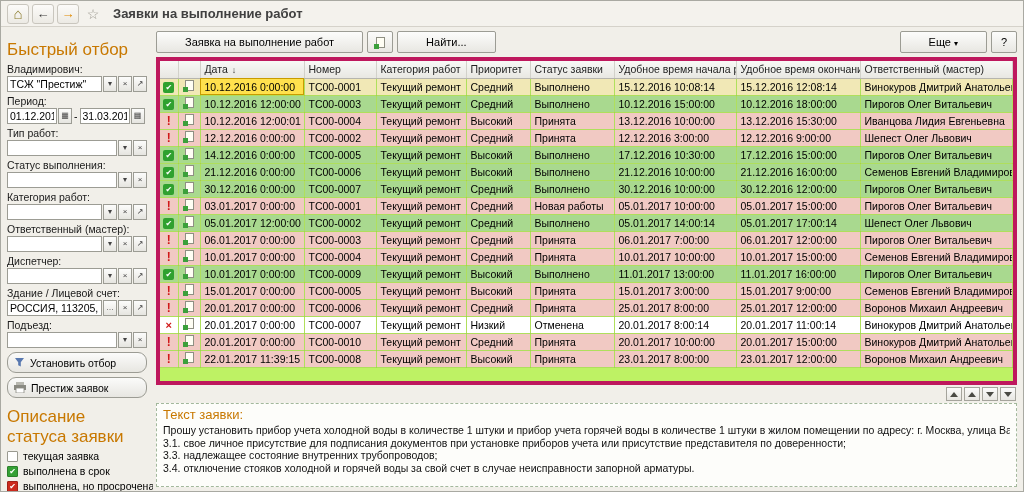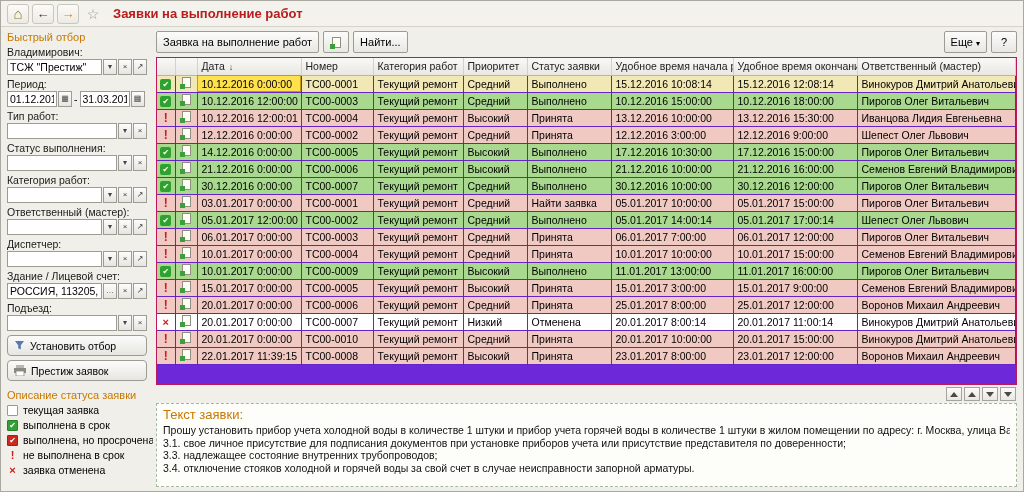--- a/index.html
+++ b/index.html
@@ -11,63 +11,63 @@
   
   .topbar { height:26px; flex:0 0 26px; display:flex; align-items:center; gap:3px;
             padding:0 6px; background:#F4F2ED; border-bottom:1px solid #D5D2CA; }
   .tb-btn { width:22px; height:20px; display:flex; align-items:center; justify-content:center;
             font-size:13px; border:1px solid transparent; border-radius:3px; background:transparent; }
   .tb-btn.boxed { border-color:#C9C6BE; background:linear-gradient(#FCFBF9,#ECEAE4); }
   .ic-home { color:#8A7A2A; font-size:15px; }
   .ic-back { color:#3A3A3A; font-weight:bold; }
   .ic-fwd  { color:#E08A00; font-weight:bold; }
   .ic-star { color:#9A978E; font-size:14px; }
-  .page-title { color:#b91c1c; font-weight:bold; font-size:13px; margin-left:6px; white-space:nowrap; }
+  .page-title { color:#404040; font-weight:bold; font-size:13px; margin-left:6px; white-space:nowrap; }
 
   
   .content { flex:1; display:flex; min-height:0; }
   .sidebar { width:152px; flex:0 0 152px; padding:4px 6px; font-size:10.5px; overflow:hidden; }
   .main { flex:1; min-width:0; display:flex; flex-direction:column; padding:3px 6px 4px 3px; }
 
   
-  .group-title { color:#C87800; font-size:11px; margin:0 0 3px; }
+  .group-title { color:#C87800; font-size:17px; margin:9px 0 3px; }
   .f-group { margin-bottom:3px; }
   .f-label { margin:2px 0 1px; color:#1A1A1A; white-space:nowrap; overflow:hidden; }
   .f-row { display:flex; align-items:center; gap:1px; }
   .f-input { flex:1; min-width:0; height:16px; border:1px solid #9C9C94; background:#FFF;
              font-family:inherit; font-size:10.5px; padding:0 2px; }
   .f-input.sm { flex:0 0 50px; }
   .f-btn { flex:0 0 14px; width:14px; height:16px; border:1px solid #9C9C94; padding:0;
            background:linear-gradient(#FCFCFB,#E6E5E0); font-size:8px; line-height:1;
            display:flex; align-items:center; justify-content:center; color:#444; font-family:inherit; }
   .dash { padding:0 1px; }
   .side-btn { margin-top:4px; width:100%; height:21px; display:flex; align-items:center; gap:5px;
-              border:1px solid #9C9C94; border-radius:4px; background:linear-gradient(#FBFBFA,#E7E6E1);
+              border:1px solid #9C9C94; border-radius:9px; background:linear-gradient(#FBFBFA,#E7E6E1);
               font-family:inherit; font-size:10.5px; padding:0 6px; white-space:nowrap; }
   .legend { margin-top:8px; }
   .lg-row { display:flex; align-items:center; gap:5px; margin:3px 0; white-space:nowrap; }
   .lg-box { width:11px; height:11px; flex:0 0 11px; border:1px solid #9A9A90; background:#FFF;
             display:flex; align-items:center; justify-content:center; font-size:8px; color:#FFF; border-radius:1px; }
   .lg-box.green { background:#35A035; border-color:#2B802B; }
   .lg-box.red { background:#CC2A1E; border-color:#A02018; }
   .lg-glyph { width:11px; flex:0 0 11px; text-align:center; color:#D01818; font-weight:bold; font-size:11px; line-height:11px; }
 
   
   .toolbar { display:flex; align-items:center; gap:4px; padding:1px 0 4px; }
-  .btn { height:22px; border:1px solid #9C9C94; border-radius:2px; padding:0 6px;
+  .btn { height:22px; border:1px solid #9C9C94; border-radius:2px; padding:0 28px;
          background:linear-gradient(#FCFCFB,#E8E7E2); font-family:inherit; font-size:11px; white-space:nowrap; }
   .btn:disabled { color:#A6A49C; }
   .btn.icon-only { width:26px; padding:0; display:flex; align-items:center; justify-content:center; }
   .btn .arr { font-size:8px; margin-left:3px; }
   .spacer { flex:1; }
   .docic { display:inline-block; width:9px; height:11px; background:#FFFEF4; border:1px solid #8F8F83; position:relative; }
   .docic::after { content:""; position:absolute; left:-3px; bottom:-2px; width:5px; height:5px; background:#3BA03B; }
 
   
-  .table-wrap { flex:1; min-height:0; border:1px solid #be185d; background:#6d28d9; overflow:hidden; }
+  .table-wrap { flex:1; min-height:0; border:4px solid #be185d; background:#bef264; overflow:hidden; }
   table { width:100%; border-collapse:collapse; table-layout:fixed; font-size:10.5px; }
   th { height:17px; background:linear-gradient(#F8F8F6,#E8E7E2); border-right:1px solid #D2D1CA;
        border-bottom:1px solid #B6B5AE; font-weight:normal; text-align:left; padding:0 4px;
        white-space:nowrap; overflow:hidden; color:#222; }
   td { height:17px; padding:0 4px; white-space:nowrap; overflow:hidden;
        border-right:1px solid rgba(0,0,0,0.07); border-bottom:1px solid rgba(0,0,0,0.08); }
   td.c-icon { padding:0; text-align:center; }
   tr.row-done td { background:#A9D98F; }
   tr.row-late td { background:#F1C9C3; }
   tr.row-cancelled td { background:#FFFFFF; }
@@ -368,21 +368,21 @@
                 <td>30.12.2016 12:00:00</td>
                 <td>Пирогов Олег Витальевич</td>
               </tr>
               <tr class="row-late">
                 <td class="c-icon"><span class="stat-late">!</span></td>
                 <td class="c-icon"><span class="docic"></span></td>
                 <td>03.01.2017 0:00:00</td>
                 <td>ТС00-0001</td>
                 <td>Текущий ремонт</td>
                 <td>Средний</td>
-                <td>Найти заявка</td>
+                <td>Новая работы</td>
                 <td>05.01.2017 10:00:00</td>
                 <td>05.01.2017 15:00:00</td>
                 <td>Пирогов Олег Витальевич</td>
               </tr>
               <tr class="row-done">
                 <td class="c-icon"><span class="stat-done">✔</span></td>
                 <td class="c-icon"><span class="docic"></span></td>
                 <td>05.01.2017 12:00:00</td>
                 <td>ТС00-0002</td>
                 <td>Текущий ремонт</td>

